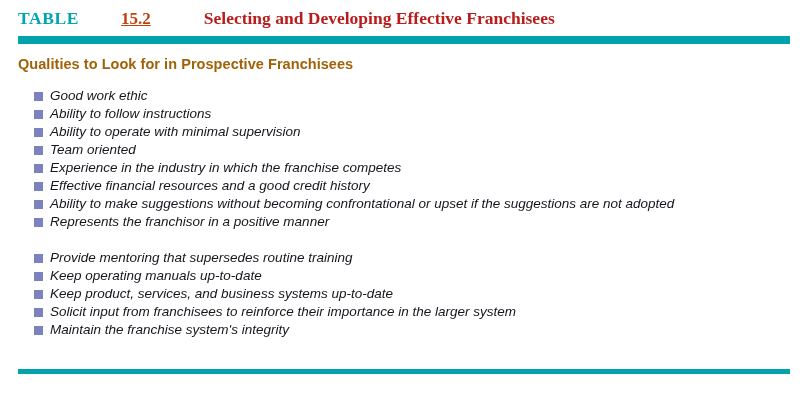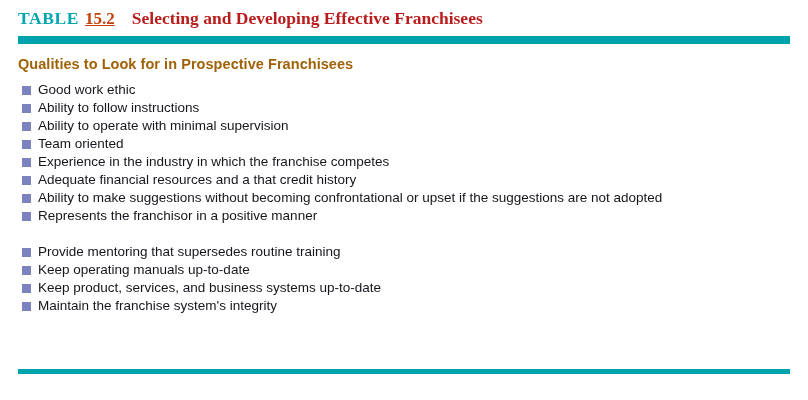--- a/index.html
+++ b/index.html
@@ -24,20 +24,21 @@
   }
 
   
   .title-row {
     position: absolute;
     left: 18px;
     top: 8px;
     display: flex;
     align-items: baseline;
     white-space: nowrap;
+    gap: 36px;
   }
   .table-label {
     font-family: "Liberation Serif", serif;
     font-weight: bold;
     font-size: 17.5px;
     letter-spacing: 0.6px;
     color: #00a6ad;
   }
   .table-number {
     font-family: "Liberation Serif", serif;
@@ -91,22 +92,23 @@
   }
   .section-2 .section-heading {
     margin-top: 0;
   }
   .section-2 {
     margin-top: 20px;
   }
 
   .bullet-list {
     list-style: none;
-    margin: 4px;
+    margin: 16px;
     padding: 0;
+    font-style: italic;
   }
   .bullet-item {
     display: flex;
     align-items: flex-start;
     font-family: "Liberation Sans", sans-serif;
     font-size: 13.5px;
     line-height: 16.4px;
     color: #15151c;
     margin: 0 0 1.6px 0;
     white-space: nowrap;
@@ -156,21 +158,21 @@
         <li class="bullet-item">
           <span class="bullet-marker"></span>
           <span class="bullet-text">Team oriented</span>
         </li>
         <li class="bullet-item">
           <span class="bullet-marker"></span>
           <span class="bullet-text">Experience in the industry in which the franchise competes</span>
         </li>
         <li class="bullet-item">
           <span class="bullet-marker"></span>
-          <span class="bullet-text">Adequate financial resources and a that credit history</span>
+          <span class="bullet-text">Effective financial resources and a good credit history</span>
         </li>
         <li class="bullet-item">
           <span class="bullet-marker"></span>
           <span class="bullet-text">Ability to make suggestions without becoming confrontational or upset if the suggestions are not adopted</span>
         </li>
         <li class="bullet-item">
           <span class="bullet-marker"></span>
           <span class="bullet-text">Represents the franchisor in a positive manner</span>
         </li>
       </ul>
@@ -185,20 +187,24 @@
         <li class="bullet-item">
           <span class="bullet-marker"></span>
           <span class="bullet-text">Keep operating manuals up-to-date</span>
         </li>
         <li class="bullet-item">
           <span class="bullet-marker"></span>
           <span class="bullet-text">Keep product, services, and business systems up-to-date</span>
         </li>
         <li class="bullet-item">
           <span class="bullet-marker"></span>
+          <span class="bullet-text">Solicit input from franchisees to reinforce their importance in the larger system</span>
+        </li>
+        <li class="bullet-item">
+          <span class="bullet-marker"></span>
           <span class="bullet-text">Maintain the franchise system's integrity</span>
         </li>
       </ul>
     </div>
 
   </div>
 
   <div class="rule-bottom"></div>
 
 </div>

